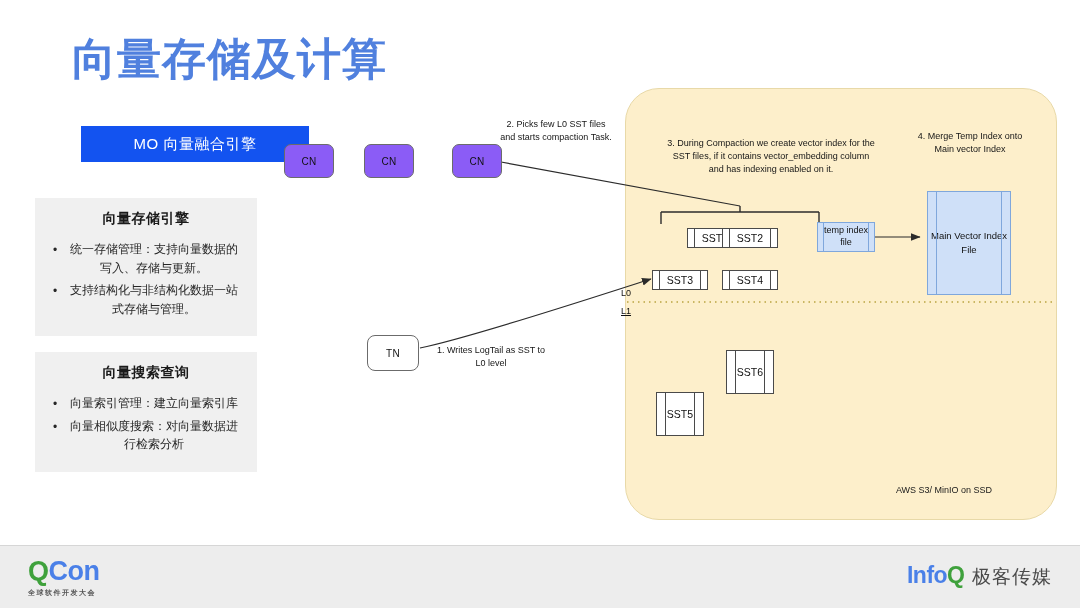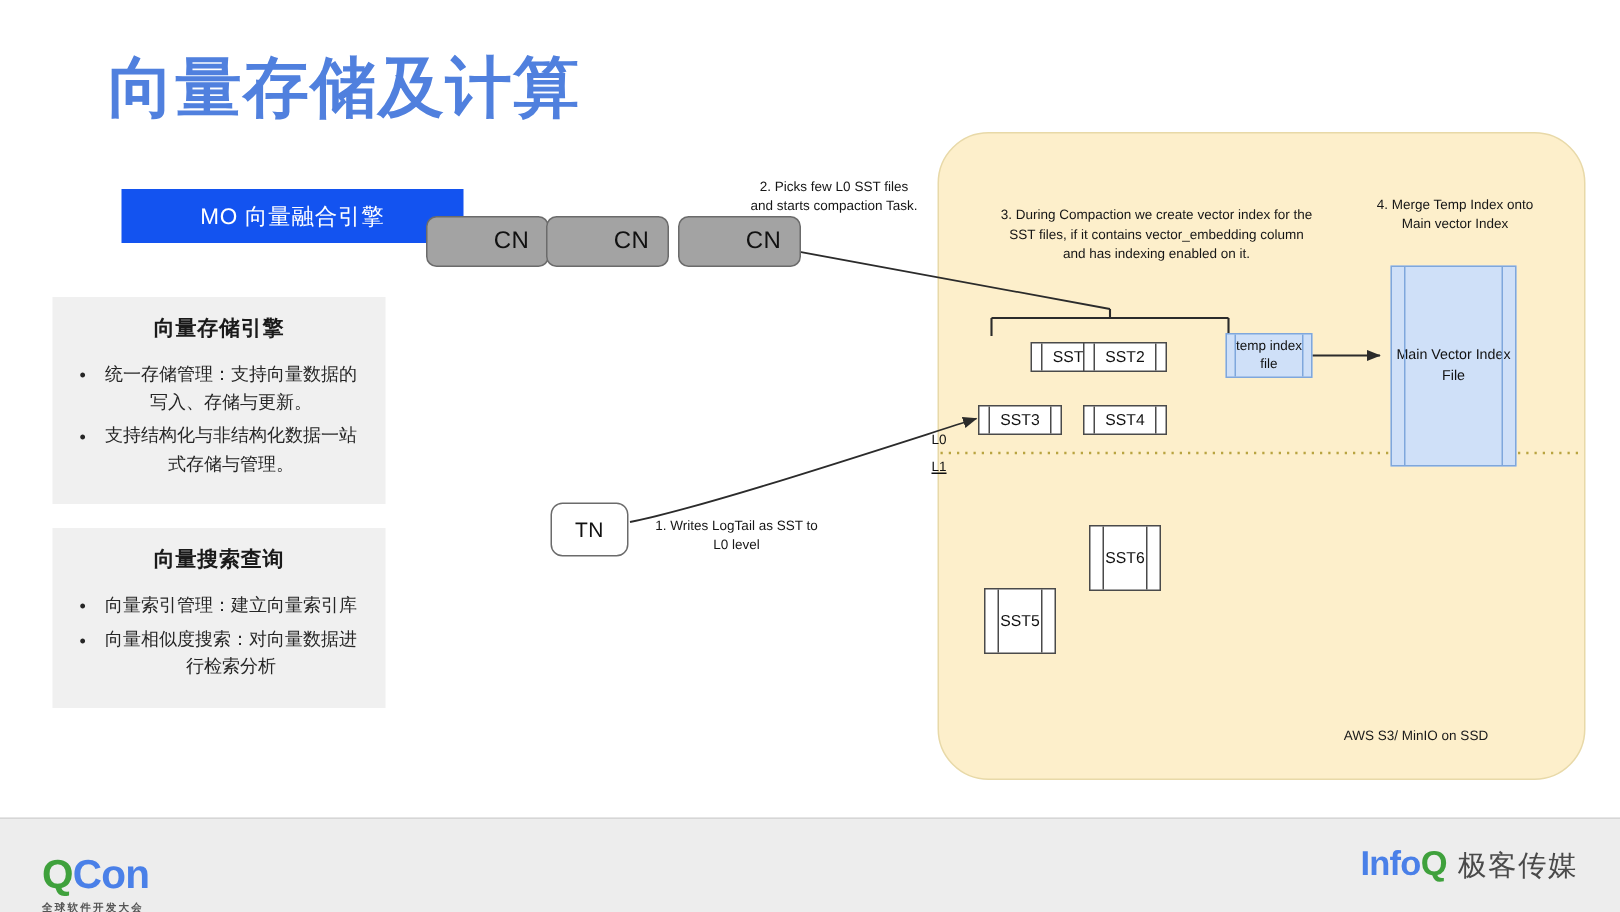--- a/index.html
+++ b/index.html
@@ -44,29 +44,29 @@
   }
   .bullets li .dot{
     position:absolute;left:8px;top:1px;font-size:12px;color:#262626;
   }
 
   
   .diagram{position:absolute;left:0;top:0;width:1080px;height:545px;}
 
   .node-cn{
     position:absolute;width:48px;height:32px;
-    border:1.3px solid #6b6b6b;border-radius:7px;background:#a3a3a3;
-    display:flex;align-items:center;justify-content:center;
-    font-size:16px;color:#111;letter-spacing:.3px;padding-left:32px;
+    border:1.3px solid #6b6b6b;border-radius:7px;background:#8b5cf6;
+    display:flex;align-items:center;justify-content:center;
+    font-size:10px;color:#111;letter-spacing:.3px;
   }
   .node-tn{
     position:absolute;width:50px;height:34px;
     border:1.3px solid #6b6b6b;border-radius:8px;background:#ffffff;
     display:flex;align-items:center;justify-content:center;
-    font-size:14px;color:#111;letter-spacing:.3px;
+    font-size:10px;color:#111;letter-spacing:.3px;
   }
 
   
   .storage{
     position:absolute;left:625px;top:88px;width:430px;height:430px;
     background:#FDEFCB;border:1px solid #E8D9A8;border-radius:34px;
   }
   .storage-label{
     position:absolute;right:42px;bottom:22px;width:140px;text-align:center;
     font-size:9px;color:#1a1a1a;line-height:1.45;
@@ -98,40 +98,40 @@
     display:flex;align-items:center;justify-content:center;
     font-size:9px;color:#111;text-align:center;line-height:1.3;box-sizing:border-box;margin-left:28px;
   }
   .tempidx::before,.tempidx::after{
     content:"";position:absolute;top:0;bottom:0;width:0;border-left:1.2px solid #7FA7DC;
   }
   .tempidx::before{left:5px;}
   .tempidx::after{right:5px;}
 
   .mainidx{
-    position:absolute;left:927px;top:177px;width:84px;height:134px;
+    position:absolute;left:927px;top:191px;width:84px;height:104px;
     background:#CFE0F8;border:1.2px solid #7FA7DC;
     display:flex;align-items:center;justify-content:center;
     font-size:9.5px;color:#111;text-align:center;line-height:1.45;box-sizing:border-box;
   }
   .mainidx::before,.mainidx::after{
     content:"";position:absolute;top:0;bottom:0;width:0;border-left:1.2px solid #7FA7DC;
   }
   .mainidx::before{left:8px;}
   .mainidx::after{right:8px;}
 
   .lvl{position:absolute;font-size:9px;color:#111;font-weight:400;}
 
   
   .footer{
     position:absolute;left:0;top:545px;width:1080px;height:63px;
     background:#EDEDED;border-top:1px solid #d6d6d6;
   }
   .qcon{position:absolute;left:28px;top:12px;}
-  .qcon .word{font-size:27px;font-weight:700;line-height:1;letter-spacing:-.5px;margin-top:12px;}
+  .qcon .word{font-size:27px;font-weight:700;line-height:1;letter-spacing:-.5px;}
   .qcon .q{color:#3FA13C;}
   .qcon .con{color:#4A80E8;}
   .qcon .sub{
     font-size:7px;color:#555;letter-spacing:1.5px;margin-top:3px;font-weight:700;
   }
   .infoq{position:absolute;right:28px;top:18px;display:flex;align-items:baseline;}
   .infoq .info{font-size:23px;font-weight:700;color:#4A80E8;line-height:1;letter-spacing:-.5px;}
   .infoq .qq{font-size:23px;font-weight:700;color:#3FA13C;line-height:1;}
   .infoq .cn{font-size:19px;color:#4a4a4a;margin-left:7px;line-height:1;letter-spacing:1px;}
 </style>

